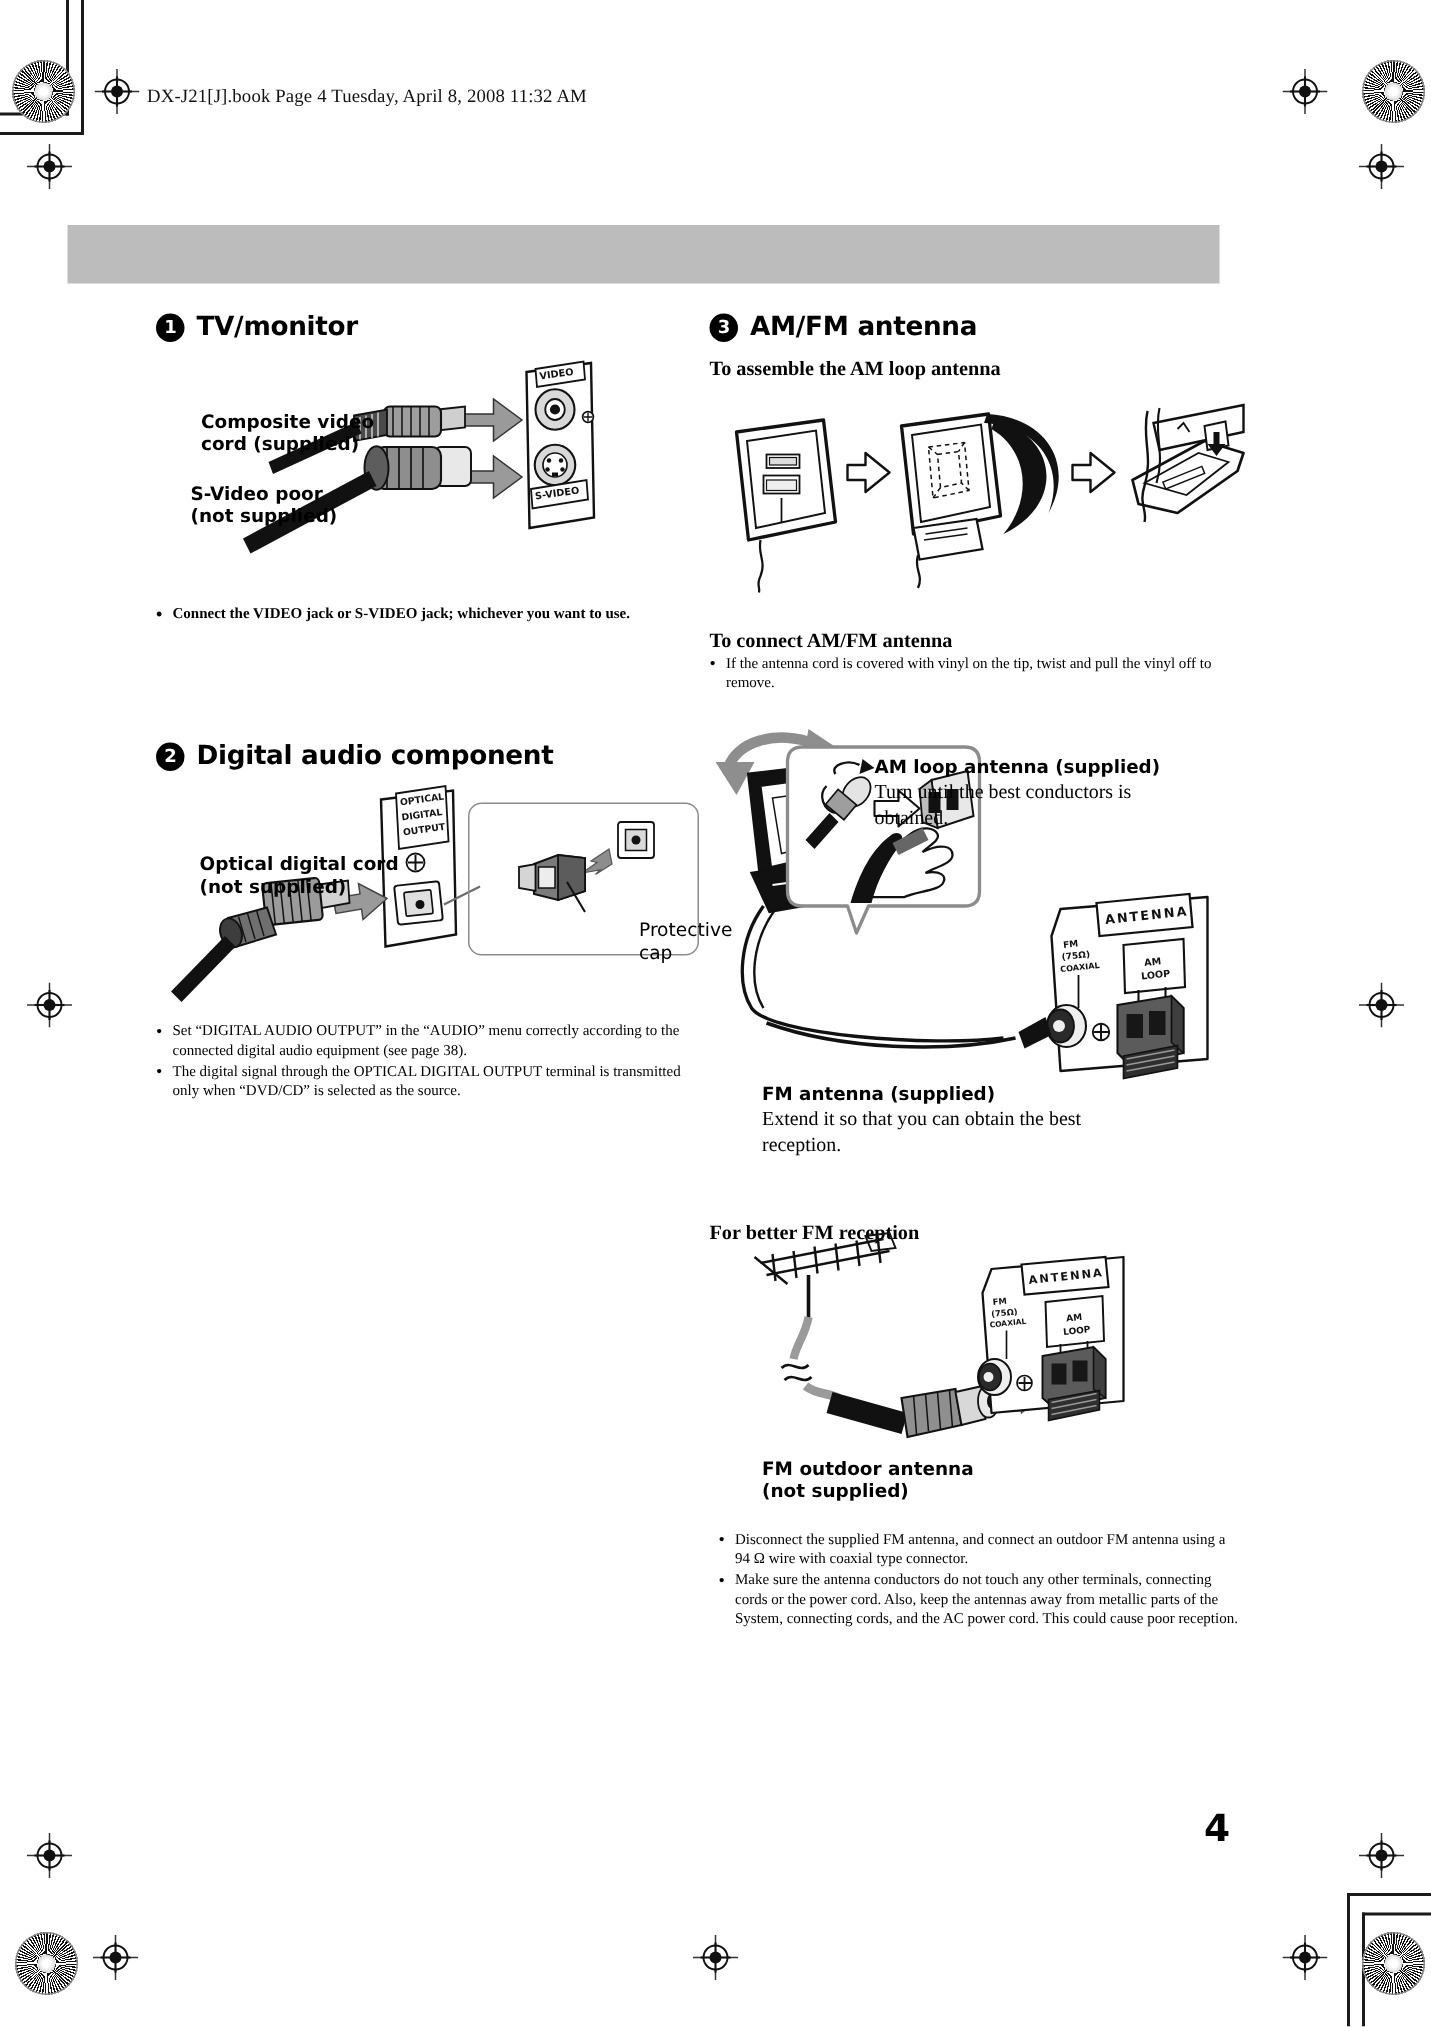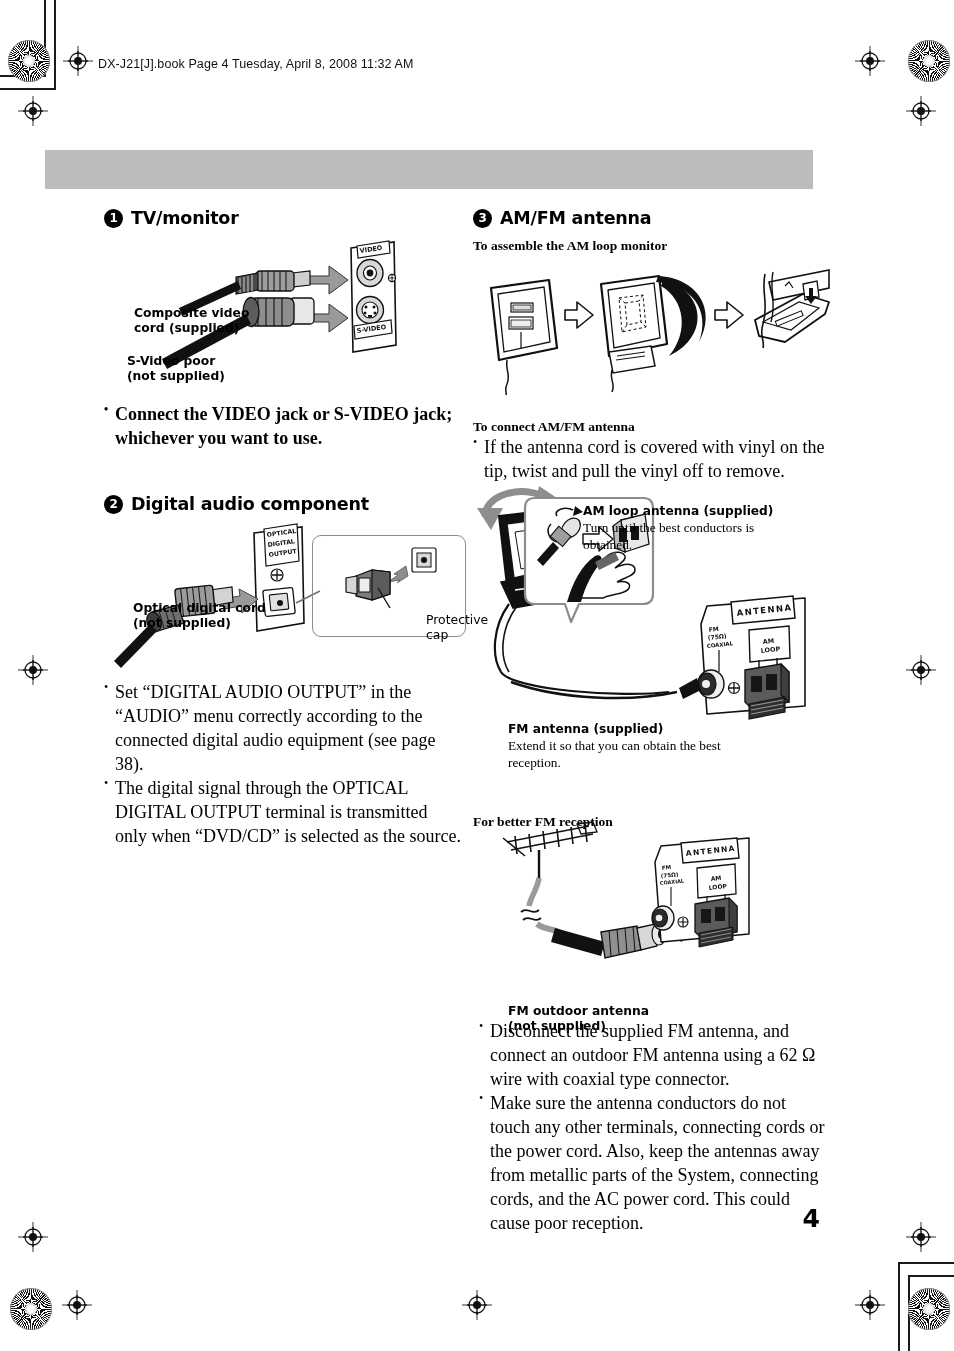--- a/index.html
+++ b/index.html
@@ -12,53 +12,53 @@
   .reg svg{display:block;}
   .rosette{position:absolute;width:42px;height:42px;border-radius:50%;
            background:
              repeating-conic-gradient(#111 0deg 3deg, #fff 3deg 6deg);
            box-shadow:inset 0 0 0 1px #888;}
   .rosette::after{content:"";position:absolute;inset:36%;border-radius:50%;
            background:radial-gradient(circle,#fff 30%,#bbb 100%);}
 
   
   .fileline{position:absolute;left:98px;top:57px;font-size:12.5px;
-            font-family:Liberation Sans, sans-serif;letter-spacing:.1px;color:#111;
+            font-family:Liberation Serif, serif;letter-spacing:.1px;color:#111;
             white-space:nowrap;}
 
   .graybar{position:absolute;left:45px;top:150px;width:768px;height:39px;
            background:#bcbcbc;}
   .colL{position:absolute;left:104px;top:208px;width:360px;}
   .colR{position:absolute;left:473px;top:208px;width:356px;}
 
   h2.sec{font-family:"DejaVu Sans",sans-serif;font-weight:bold;
          font-size:17.5px;margin:0 0 4px 0;letter-spacing:-.2px;
          display:flex;align-items:center;gap:8px;}
   .numdot{display:inline-flex;align-items:center;justify-content:center;
           width:19px;height:19px;border-radius:50%;background:#000;color:#fff;
           font-family:"DejaVu Sans",sans-serif;font-size:12px;font-weight:bold;
           line-height:1;flex:0 0 auto;}
 
   h3.sub{font-family:"Liberation Serif",serif;font-weight:bold;font-size:13.5px;
          margin:0 0 3px 0;}
 
-  ul.bullets{margin:0;padding:0;list-style:none;font-size:18px;line-height:1.33;}
+  ul.bullets{margin:0;padding:0;list-style:none;font-size:10px;line-height:1.33;}
   ul.bullets>li{position:relative;padding-left:11px;margin-bottom:0px;}
   ul.bullets>li::before{content:"\2022";position:absolute;left:0;top:-1px;font-size:12px;}
   ul.bullets>li.bold{font-weight:bold;}
   ul.dash{margin:0;padding:0;list-style:none;font-size:13.4px;line-height:1.33;}
   ul.dash>li{position:relative;padding-left:13px;}
   ul.dash>li::before{content:"\2013";position:absolute;left:0;top:0;}
 
   .callout{font-size:13.3px;line-height:1.3;}
   .callout b{font-family:"DejaVu Sans",sans-serif;font-size:12.2px;font-weight:bold;}
 
   
   .artlabel{font-family:"DejaVu Sans",sans-serif;font-weight:bold;font-size:12.3px;
-            line-height:1.26;margin-top:32px;}
+            line-height:1.26;}
 
   .fig{position:absolute;}
   .fig svg{display:block;overflow:visible;}
 
   .pagenum{position:absolute;right:134px;top:1204px;
            font-family:"DejaVu Sans",sans-serif;font-weight:bold;font-size:25px;}
 
   .capbox{position:absolute;border:1.4px solid #8c8c8c;border-radius:9px;}
   .capbox-text{position:absolute;font-family:"DejaVu Sans",sans-serif;font-size:12.4px;}
 </style>
@@ -370,21 +370,21 @@
   </div>
 </div>
 
 <div class="colR">
 
   <h2 class="sec">
     <span class="numdot">3</span>
     <span>AM/FM antenna</span>
   </h2>
 
-  <h3 class="sub" style="margin-top:10px;">To assemble the AM loop monitor</h3>
+  <h3 class="sub" style="margin-top:10px;">To assemble the AM loop antenna</h3>
 
   <div class="fig" style="left:0;top:62px;width:356px;height:125px;">
     <svg width="356" height="125" viewBox="0 0 356 125">
 
       <g>
         <path d="M18 18 L76 10 L84 78 L26 90 Z" fill="#fff" stroke="#111" stroke-width="2.2" stroke-linejoin="round"></path>
         <path d="M25 24 L71 17 L77 72 L31 82 Z" fill="#fff" stroke="#111" stroke-width="1.3"></path>
         <rect x="38" y="33" width="22" height="9" fill="#fff" stroke="#111" stroke-width="1.2"></rect>
         <rect x="40" y="35" width="18" height="5" fill="#ddd" stroke="#111" stroke-width="0.8"></rect>
         <rect x="36" y="47" width="24" height="12" fill="#fff" stroke="#111" stroke-width="1.2"></rect>
@@ -611,19 +611,19 @@
     </svg>
   </div>
 
   <div class="artlabel" style="position:absolute;left:35px;top:764px;width:190px;">
     <div>FM outdoor antenna</div>
     <div>(not supplied)</div>
   </div>
 
   <div style="position:absolute;left:6px;top:812px;width:350px;">
     <ul class="bullets">
-      <li>Disconnect the supplied FM antenna, and connect an outdoor FM antenna using a 62 Ω wire with coaxial type connector.</li>
+      <li>Disconnect the supplied FM antenna, and connect an outdoor FM antenna using a 94 Ω wire with coaxial type connector.</li>
       <li>Make sure the antenna conductors do not touch any other terminals, connecting cords or the power cord. Also, keep the antennas away from metallic parts of the System, connecting cords, and the AC power cord. This could cause poor reception.</li>
     </ul>
   </div>
 </div>
 
 <div class="pagenum">4</div>
 
 </body></html>

